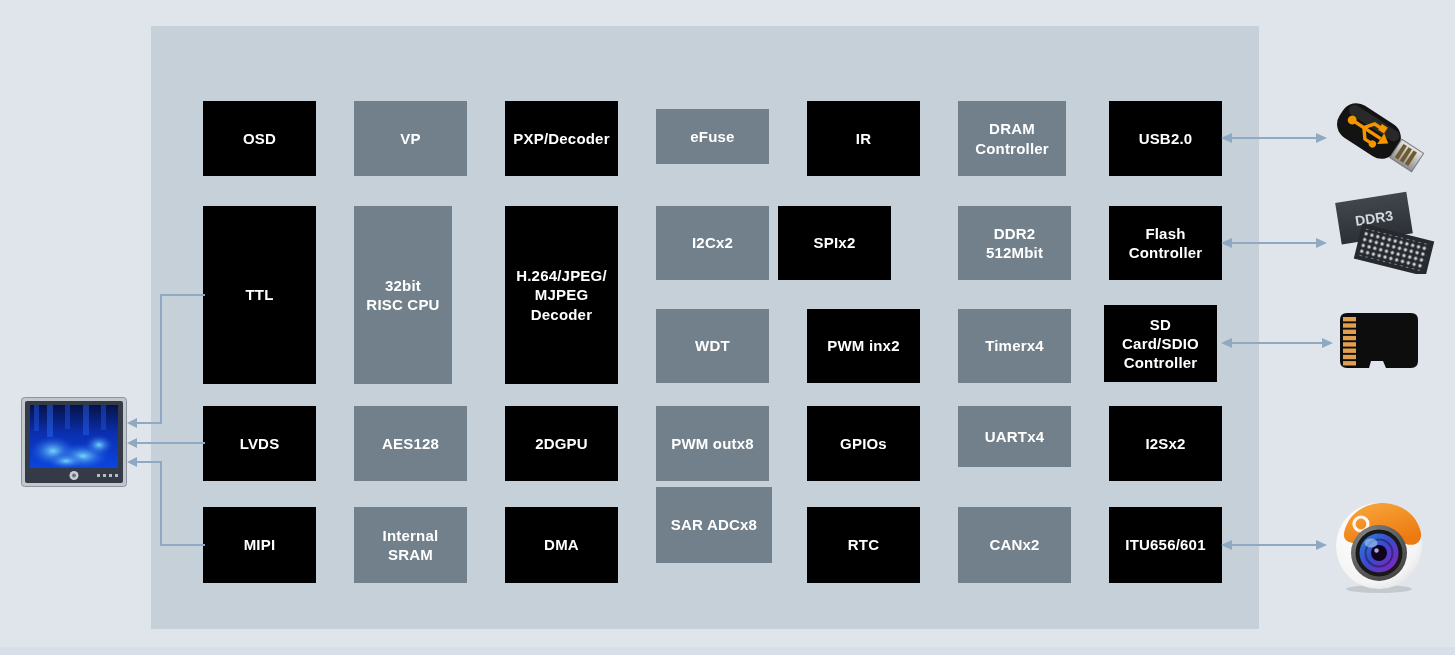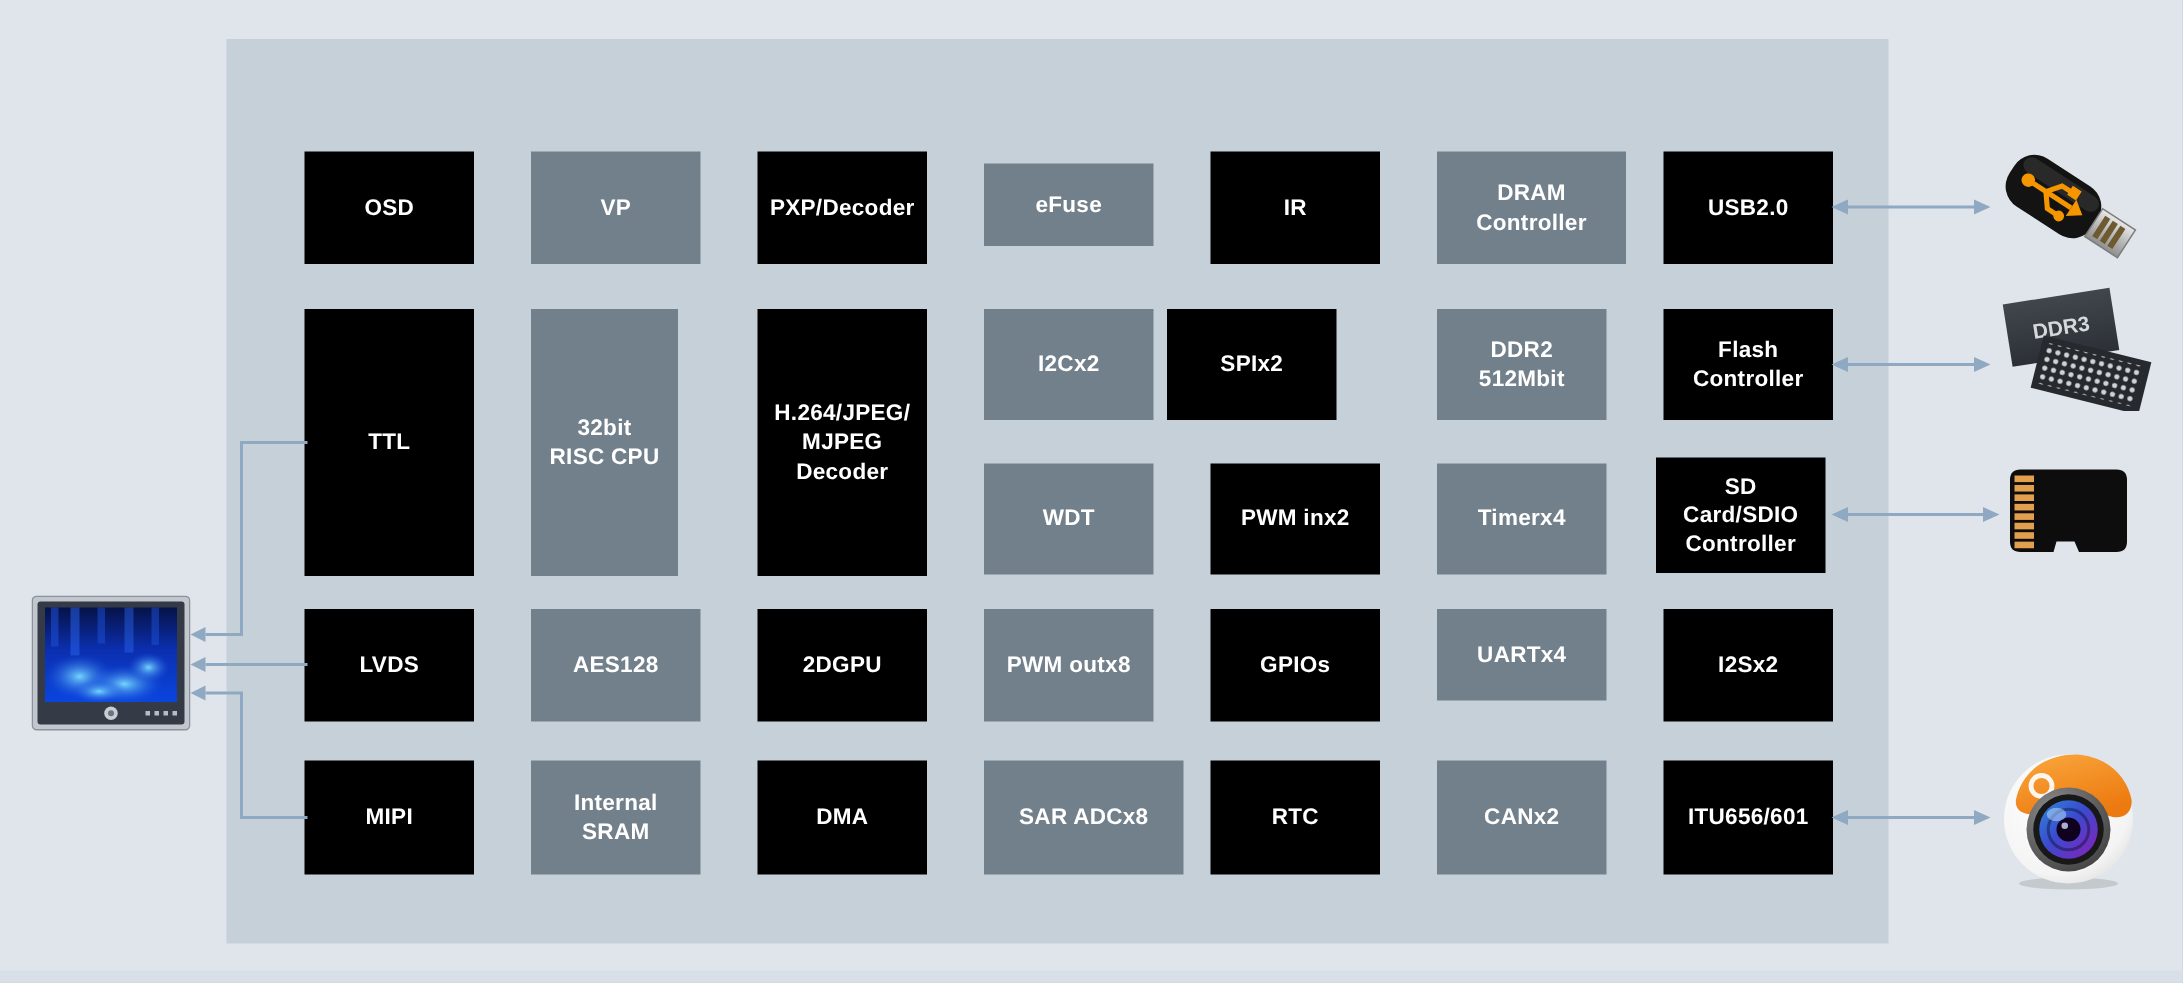--- a/index.html
+++ b/index.html
@@ -28,21 +28,21 @@
 <body>
 
 <div class="panel"></div>
 <div class="bottom-strip"></div>
 
 <div class="blk red" style="left:203px;top:101px;width:113px;height:75px">OSD</div>
 <div class="blk gray" style="left:354px;top:101px;width:113px;height:75px">VP</div>
 <div class="blk red" style="left:505px;top:101px;width:113px;height:75px">PXP/Decoder</div>
 <div class="blk gray" style="left:656px;top:109px;width:113px;height:55px">eFuse</div>
 <div class="blk red" style="left:807px;top:101px;width:113px;height:75px">IR</div>
-<div class="blk gray" style="left:958px;top:101px;width:126px;height:75px">DRAM
+<div class="blk gray" style="left:958px;top:101px;width:108px;height:75px">DRAM
 Controller</div>
 <div class="blk red" style="left:1109px;top:101px;width:113px;height:75px">USB2.0</div>
 
 <div class="blk red" style="left:203px;top:206px;width:113px;height:178px">TTL</div>
 <div class="blk gray" style="left:354px;top:206px;width:98px;height:178px">32bit
 RISC CPU</div>
 <div class="blk red" style="left:505px;top:206px;width:113px;height:178px">H.264/JPEG/
 MJPEG
 Decoder</div>
 
@@ -65,21 +65,21 @@
 <div class="blk red" style="left:505px;top:406px;width:113px;height:75px">2DGPU</div>
 <div class="blk gray" style="left:656px;top:406px;width:113px;height:75px">PWM outx8</div>
 <div class="blk red" style="left:807px;top:406px;width:113px;height:75px">GPIOs</div>
 <div class="blk gray" style="left:958px;top:406px;width:113px;height:61px">UARTx4</div>
 <div class="blk red" style="left:1109px;top:406px;width:113px;height:75px">I2Sx2</div>
 
 <div class="blk red" style="left:203px;top:507px;width:113px;height:76px">MIPI</div>
 <div class="blk gray" style="left:354px;top:507px;width:113px;height:76px">Internal
 SRAM</div>
 <div class="blk red" style="left:505px;top:507px;width:113px;height:76px">DMA</div>
-<div class="blk gray" style="left:656px;top:507px;width:133px;height:76px">SAR ADCx8</div>
+<div class="blk gray" style="left:656px;top:487px;width:116px;height:76px">SAR ADCx8</div>
 <div class="blk red" style="left:807px;top:507px;width:113px;height:76px">RTC</div>
 <div class="blk gray" style="left:958px;top:507px;width:113px;height:76px">CANx2</div>
 <div class="blk red" style="left:1109px;top:507px;width:113px;height:76px">ITU656/601</div>
 
 <div class="harrow" style="left:1221px;top:132px;width:106px">
   <span class="ah left"></span>
     <span class="line"></span>
     <span class="ah right"></span>
 </div>
 <div class="harrow" style="left:1221px;top:237px;width:106px">

